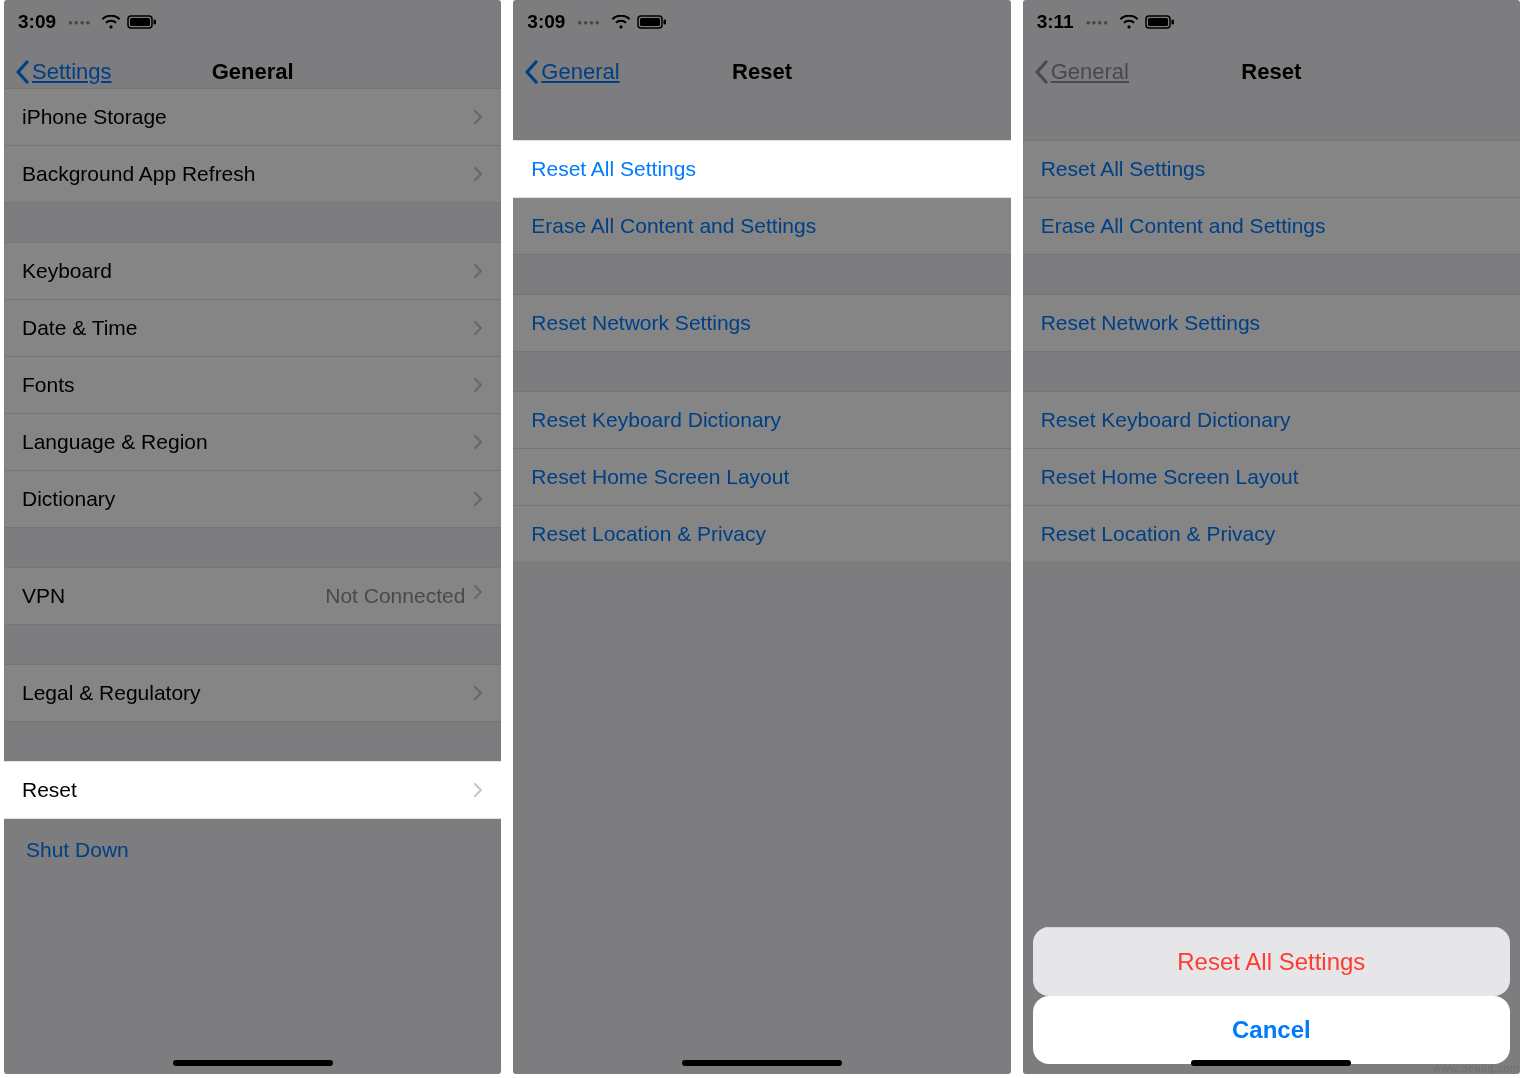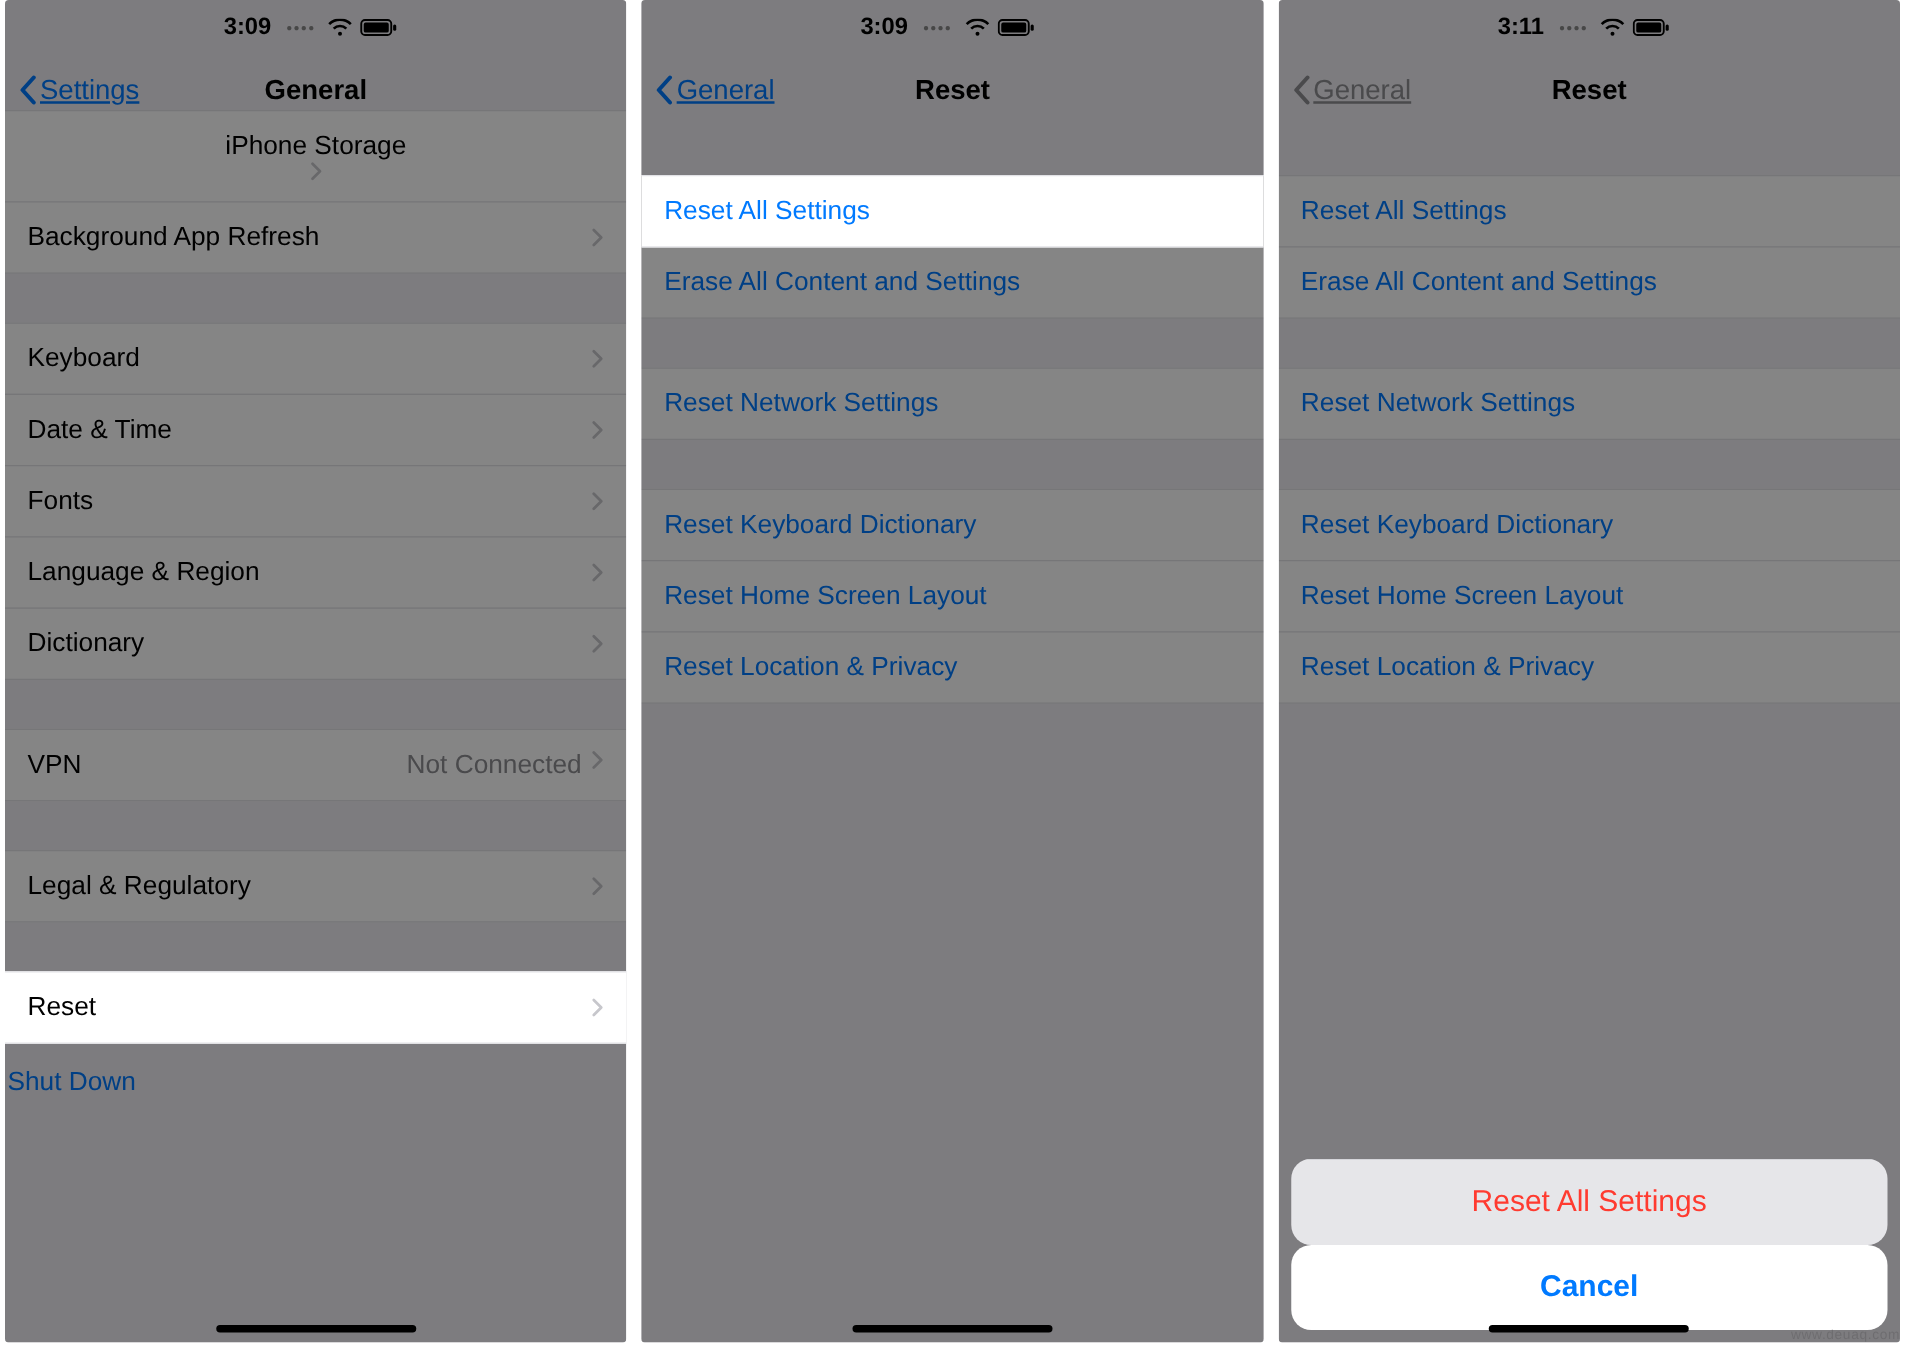--- a/index.html
+++ b/index.html
@@ -1,48 +1,48 @@
 <!DOCTYPE html>
 <html><head>
   <meta charset="utf-8">
   <style>
     * { margin:0; padding:0; box-sizing:border-box; font-family:-apple-system, "SF Pro Text", Helvetica, Arial, sans-serif; -webkit-font-smoothing:antialiased; }
     body { width:1524px; height:1078px; background:#fff; overflow:hidden; }
     .wrap { display:flex; gap:12px; padding:0 4px; justify-content:center; }
     .phone { width:500px; height:1074px; background:#efeef3; position:relative; border-radius:3px; overflow:hidden; }
     .dim { position:absolute; inset:0; background:rgba(0,0,0,.48); pointer-events:none; z-index:5;}
-    .status { height:44px; display:flex; align-items:center; justify-content:center; padding:0 22px 0 14px; font-size:19px; font-weight:600;gap:12px; }
+    .status { height:44px; display:flex; align-items:center; justify-content:flex-start; padding:0 22px 0 14px; font-size:19px; font-weight:600;gap:12px; }
     .status .dots { font-size:8px; letter-spacing:1px; color:#888; margin-right:4px;}
     .status-right { display:flex; align-items:center; gap:6px;}
     .wifi,.batt{display:inline-block}
     .wifi svg, .batt svg{display:block}
     .nav { height:56px; display:flex; align-items:center; position:relative; padding:0 10px;}
     .nav .back { display:flex; align-items:center; color:#007aff; font-size:22px; gap:2px;text-decoration:underline;}
     .nav .back svg{display:block}
     .nav .title { position:absolute; left:0; right:0; text-align:center; font-size:22px; font-weight:600; pointer-events:none;}
     .content { position:relative; }
     .grp-gap { height:40px; }
     .row { background:#fff; border-top:1px solid #e2e2e6; border-bottom:1px solid #e2e2e6; margin-bottom:-1px; padding:16px 18px; display:flex; align-items:center; justify-content:space-between; font-size:21px; color:#000;}
     .row.link { color:#007aff; }
     .row .right { display:flex; align-items:flex-start; gap:8px; color:#8e8e93;}
     .chev svg{display:block}
-    .shut { color:#007aff; font-size:21px; padding:20px 2px 8px;}
+    .shut { color:#007aff; font-size:21px; padding:20px 22px 8px;}
     .homebar { position:absolute; bottom:8px; left:50%; transform:translateX(-50%); width:160px; height:6px; background:#000; border-radius:4px; z-index:2;}
     
     .bright { position:relative; z-index:6; }
     
     .sheet { position:absolute; left:10px; right:10px; bottom:10px; z-index:10;}
     .sheet-card { background:#f2f2f5e6; border-radius:16px; overflow:hidden; backdrop-filter:blur(10px);}
     .sheet-msg { padding:18px 28px; text-align:center; color:#828287; font-size:17px; line-height:1.35;}
     .sheet-hr { height:1px; background:#d5d5da;}
     .sheet-btn { text-align:center; padding:20px 10px; font-size:24px;}
     .sheet-btn.destructive { color:#ff3b30;}
     .sheet-cancel { background:#fff; border-radius:16px; text-align:center; padding:20px 10px; font-size:24px; font-weight:700; color:#007aff;}
     .p3 .nav .back{ color:#8e8e93;}
-    .trunc { white-space:nowrap; overflow:hidden;flex-direction:column; }
+    .trunc { white-space:nowrap; overflow:hidden; }
     .watermark { position:fixed; right:4px; bottom:4px; font-size:11px; color:rgba(0,0,0,.12); z-index:999; letter-spacing:.5px; font-family:Arial,sans-serif;margin-left:24px;}
   </style>
 </head>
 <body>
 
 <div class="wrap">
 
   <div class="phone">
     <div class="dim"></div>
     <div class="status">

